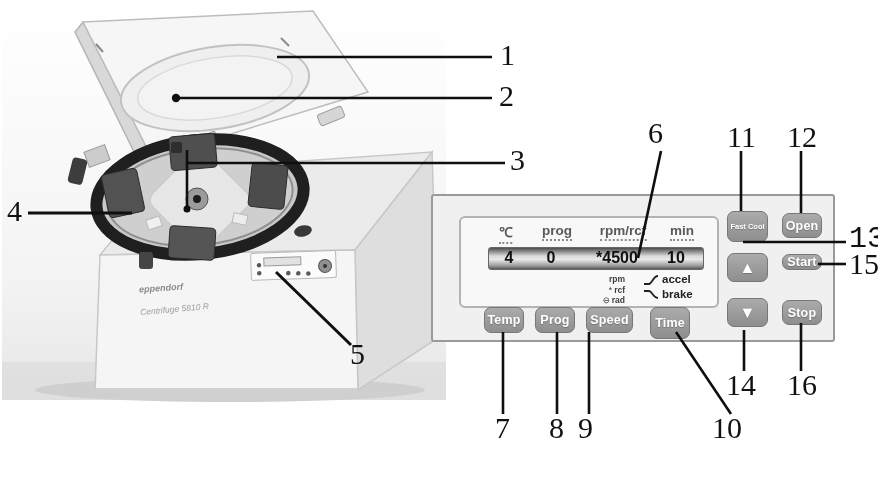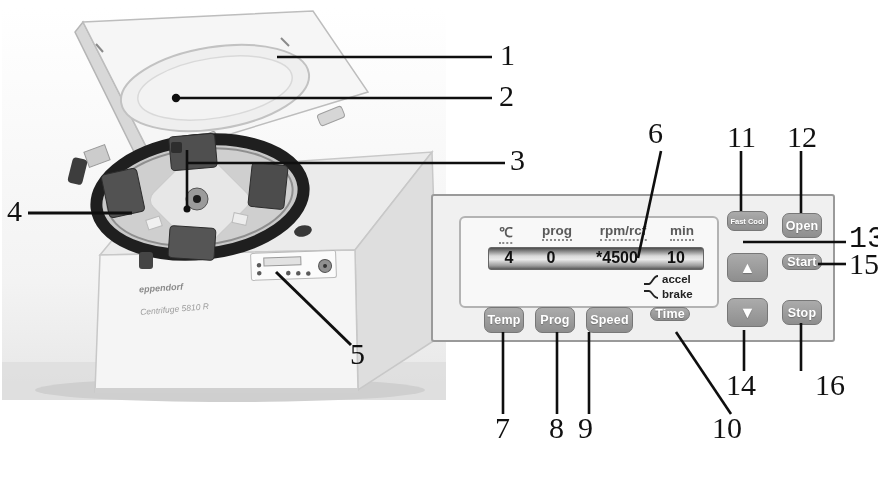--- a/index.html
+++ b/index.html
@@ -161,43 +161,48 @@
       <span class="disp-h" style="left:96px;">prog</span>
       <span class="disp-h" style="left:162px;">rpm/rcf</span>
       <span class="disp-h" style="left:221px;">min</span>
 
       <div id="lcd-bar"></div>
       <span class="disp-v" style="left:48px;">4</span>
       <span class="disp-v" style="left:90px;">0</span>
       <span class="disp-v" style="left:156px;">*4500</span>
       <span class="disp-v" style="left:215px;">10</span>
 
+      <div class="mode-rows">
+        <div><span class="ic"></span><span>rpm</span></div>
+        <div><span class="ic">*</span><span>rcf</span></div>
+        <div><span class="ic">⊖</span><span>rad</span></div>
+      </div>
 
       <div class="ramp-rows">
         <div class="row">
           <svg width="16" height="11" viewBox="0 0 16 11">
             <path d="M1,10 L6,10 C9,10 10,2 15,2" fill="none" stroke="#222" stroke-width="1.8"></path>
           </svg>
           <span>accel</span>
         </div>
         <div class="row">
           <svg width="16" height="11" viewBox="0 0 16 11">
             <path d="M1,2 L6,2 C9,2 10,9 15,9" fill="none" stroke="#222" stroke-width="1.8"></path>
           </svg>
           <span>brake</span>
         </div>
       </div>
     </div>
 
     <div class="pbtn" style="left:51px;top:111px;width:40px;height:26px;">Temp</div>
     <div class="pbtn" style="left:102px;top:111px;width:40px;height:26px;">Prog</div>
     <div class="pbtn" style="left:153px;top:111px;width:47px;height:26px;">Speed</div>
-    <div class="pbtn" style="left:217px;top:111px;width:40px;height:14px;">Time</div>
-
-    <div class="pbtn small" style="left:294px;top:15px;width:41px;height:20px;">Fast Cool</div>
+    <div class="pbtn" style="left:217px;top:111px;width:40px;height:32px;">Time</div>
+
+    <div class="pbtn small" style="left:294px;top:15px;width:41px;height:31px;">Fast Cool</div>
     <div class="pbtn" style="left:349px;top:17px;width:40px;height:25px;">Open</div>
     <div class="pbtn" style="left:294px;top:57px;width:41px;height:29px;">
         <span class="tri">▲</span>
       </div>
     <div class="pbtn" style="left:349px;top:58px;width:40px;height:16px;">Start</div>
     <div class="pbtn" style="left:294px;top:102px;width:41px;height:29px;">
         <span class="tri">▼</span>
       </div>
     <div class="pbtn" style="left:349px;top:104px;width:40px;height:25px;">Stop</div>
   </div>
@@ -235,16 +240,16 @@
   <div class="num" style="left:648px;top:118px;">6</div>
   <div class="num" style="left:495px;top:413px;">7</div>
   <div class="num" style="left:549px;top:413px;">8</div>
   <div class="num" style="left:578px;top:413px;">9</div>
   <div class="num" style="left:712px;top:413px;">10</div>
   <div class="num" style="left:727px;top:122px;">11</div>
   <div class="num" style="left:787px;top:122px;text-align:right;">12</div>
   <div class="num" style="left:849px;top:224px;font-family:Liberation Mono, monospace;">13</div>
   <div class="num" style="left:726px;top:370px;">14</div>
   <div class="num" style="left:849px;top:249px;">15</div>
-  <div class="num" style="left:787px;top:370px;margin-left:28px;">16</div>
+  <div class="num" style="left:787px;top:370px;">16</div>
 
 
 </div>
 
 </body></html>

